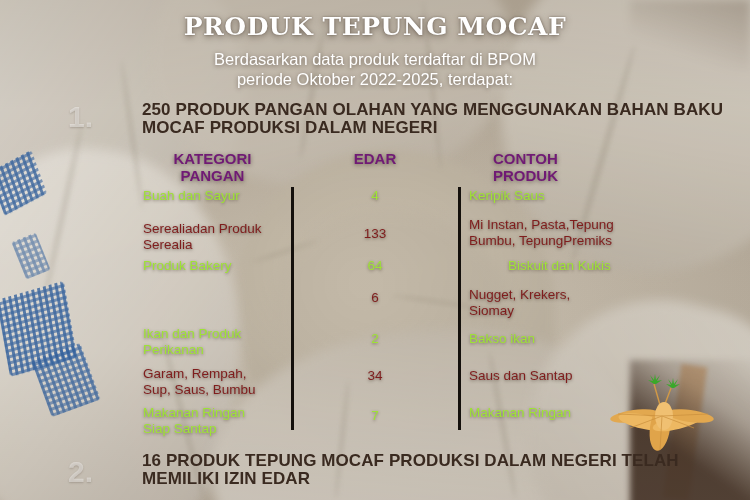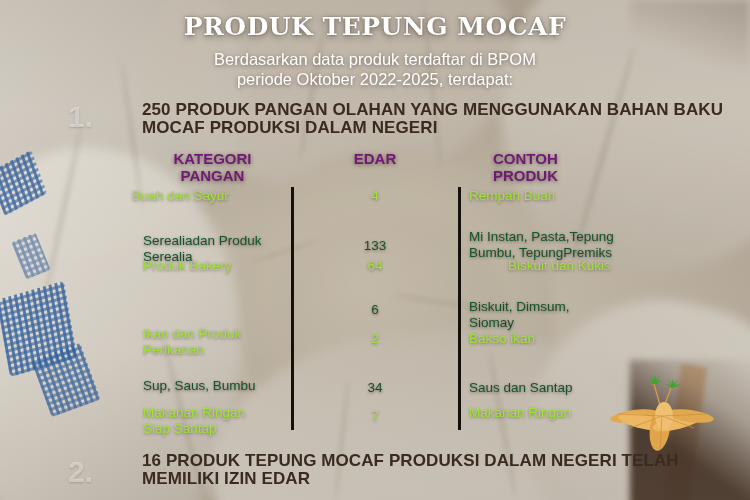--- a/index.html
+++ b/index.html
@@ -152,21 +152,21 @@
   }
   .vline{
     position:absolute; top:187px; height:243px; width:3px;
     background:#14100c;
   }
   .cell{
     position:absolute;
     font-size:13.5px; line-height:15.5px;
     text-shadow:0 1px 3px rgba(60,45,35,.55);
   }
-  .cell.white{ color:#14532d;margin-top:12px; }
+  .cell.white{ color:#7f1d1d; }
   .cell.green{ color:#9ee335; }
   .cell.num{ text-align:center; }
 
   
   .leaf-ico{ position:absolute; left:608px; top:372px; width:110px; height:85px; }
 </style>
 </head>
 <body>
 
 <div id="bg">
@@ -224,27 +224,27 @@
     <div>EDAR</div>
   </div>
   <div class="col-head" style="left:469px; top:150px; width:160px; text-align:left;margin-left:24px;">
     <div>CONTOH</div>
     <div>PRODUK</div>
   </div>
 
   <div class="vline" style="left:291px;"></div>
   <div class="vline" style="left:458px;"></div>
 
-  <div class="cell green" style="left:132px; top:188px; width:145px;">
+  <div class="cell green" style="left:143px; top:188px; width:145px;">
     <div>Buah dan Sayur</div>
     <div></div>
   </div>
   <div class="cell green num" style="left:305px; top:188px; width:140px;">4</div>
   <div class="cell green" style="left:469px; top:188px; width:170px;">
-    <div>Rempah Buah</div>
+    <div>Keripik Saus</div>
     <div></div>
   </div>
 
   <div class="cell white" style="left:143px; top:221px; width:145px;">
     <div>Serealiadan Produk</div>
     <div>Serealia</div>
   </div>
   <div class="cell white num" style="left:305px; top:226px; width:140px;">133</div>
   <div class="cell white" style="left:469px; top:217px; width:180px;">
     <div>Mi Instan, Pasta,Tepung</div>
@@ -258,35 +258,36 @@
   <div class="cell green num" style="left:305px; top:258px; width:140px;">64</div>
   <div class="cell green" style="left:469px; top:258px; width:180px;padding-left:39px;">
     <div>Biskuit dan Kukis</div>
     <div></div>
   </div>
 
   <div class="cell white" style="left:143px; top:287px; width:145px;">
   </div>
   <div class="cell white num" style="left:305px; top:290px; width:140px;">6</div>
   <div class="cell white" style="left:469px; top:287px; width:180px;">
-    <div>Biskuit, Dimsum,</div>
+    <div>Nugget, Krekers,</div>
     <div>Siomay</div>
   </div>
 
   <div class="cell green" style="left:143px; top:326px; width:145px;">
     <div>Ikan dan Produk</div>
     <div>Perikanan</div>
   </div>
   <div class="cell green num" style="left:305px; top:331px; width:140px;">2</div>
   <div class="cell green" style="left:469px; top:331px; width:180px;">
     <div>Bakso ikan</div>
     <div></div>
   </div>
 
   <div class="cell white" style="left:143px; top:366px; width:150px;">
+    <div>Garam, Rempah,</div>
     <div>Sup, Saus, Bumbu</div>
   </div>
   <div class="cell white num" style="left:305px; top:368px; width:140px;">34</div>
   <div class="cell white" style="left:469px; top:368px; width:180px;">
     <div>Saus dan Santap</div>
     <div></div>
   </div>
 
   <div class="cell green" style="left:143px; top:405px; width:150px;">
     <div>Makanan Ringan</div>

